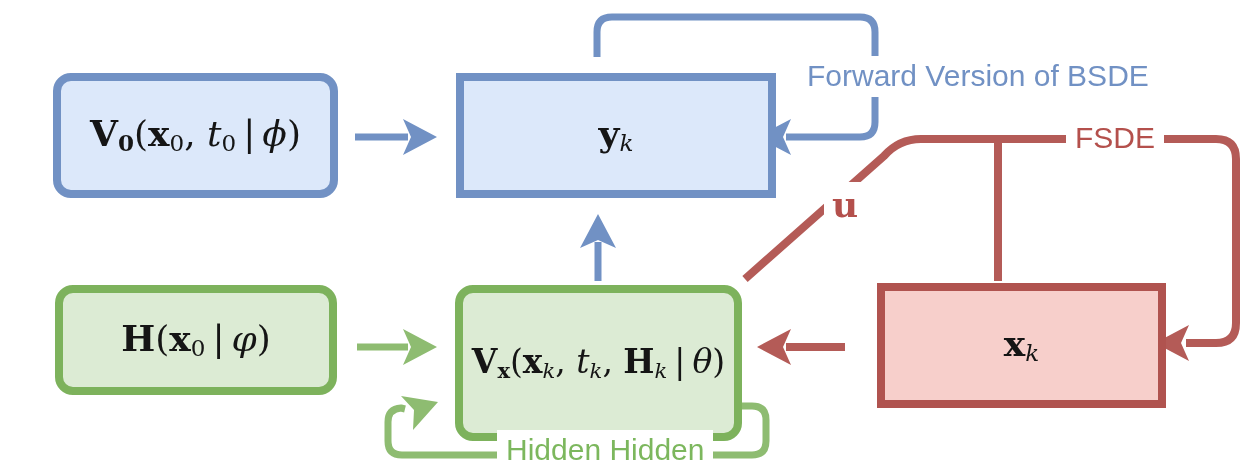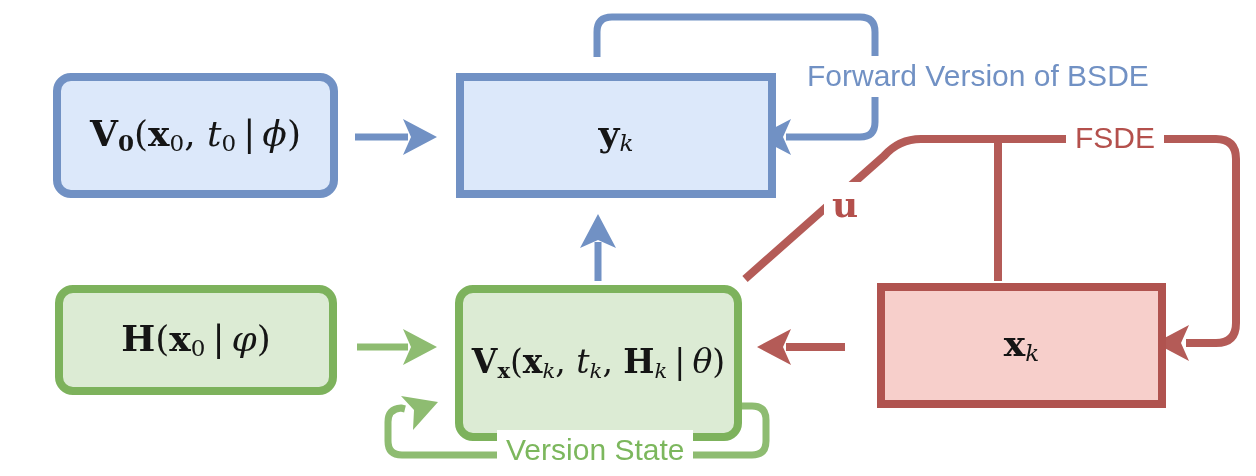--- a/index.html
+++ b/index.html
@@ -106,15 +106,15 @@
   <div class="node node-red" style="left:853px;top:283px;width:289px;height:125px;margin-left:24px;">
     <span class="eq"><span class="b">x</span><span class="i sub">k</span></span>
   </div>
 
   <div class="tag tag-blue" style="left:798px;top:56px;">Forward Version of BSDE</div>
 
   <div class="tag tag-red" style="left:1066px;top:118px;">FSDE</div>
 
   <div class="tag tag-red tag-serif" style="left:824px;top:182px;">u</div>
 
-  <div class="tag tag-green" style="left:497px;top:430px;">Version State</div>
+  <div class="tag tag-green" style="left:497px;top:430px;">Hidden Hidden</div>
 
 </div>
 
 </body></html>

